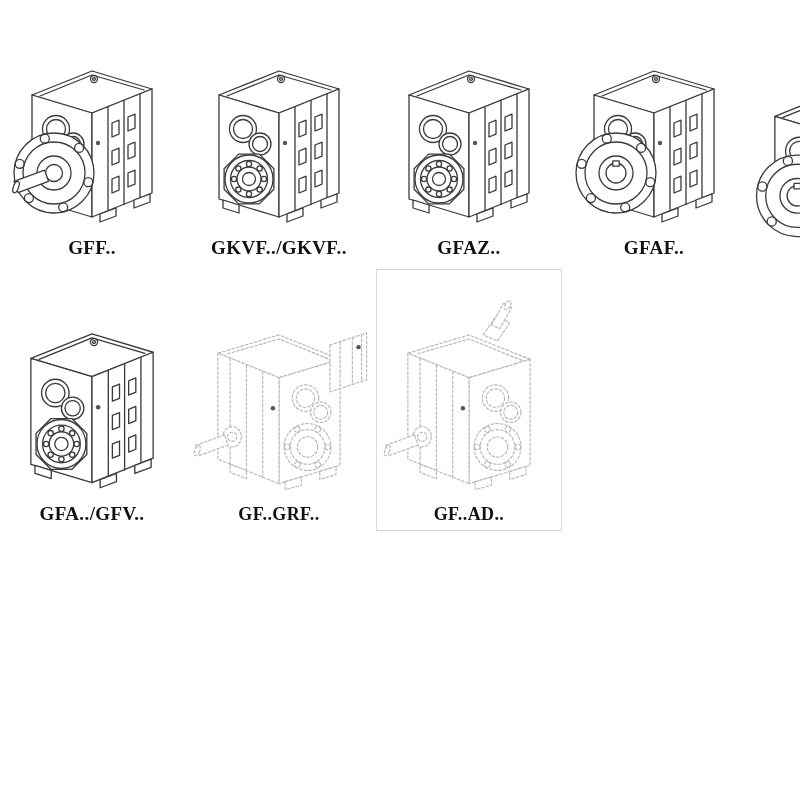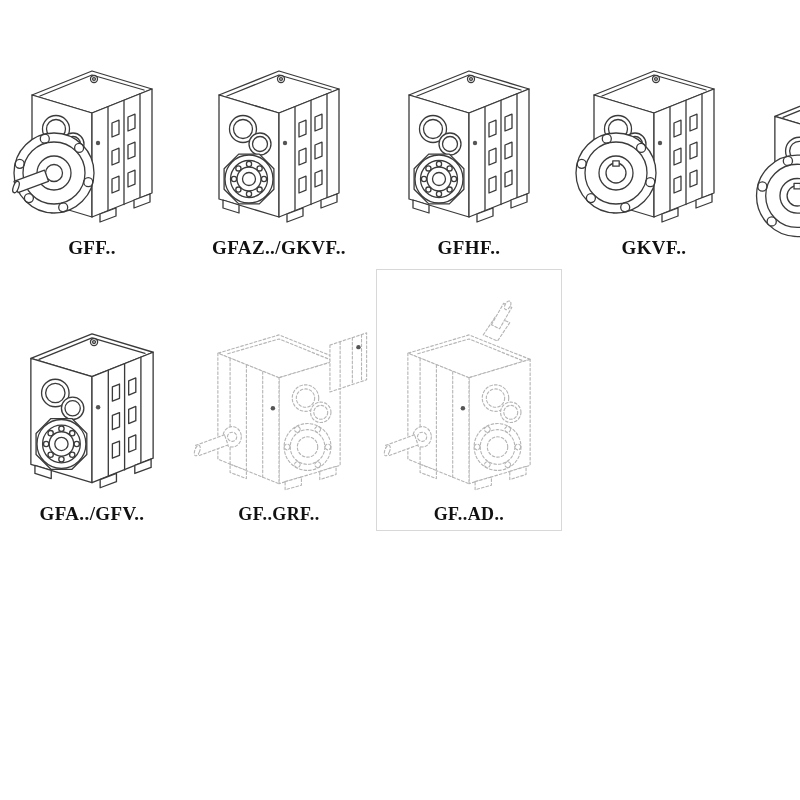--- a/index.html
+++ b/index.html
@@ -172,43 +172,43 @@
   </figure>
 
   <figure class="cell">
     <svg class="draw" width="180" height="212" viewBox="0 0 180 212">
       <g class="ink">
           <use href="#sym-body"></use>
           <use href="#sym-top-bores"></use>
           <use href="#sym-bearing"></use>
         </g>
     </svg>
-    <figcaption class="label">GFAZ../GKVF..</figcaption>
+    <figcaption class="label">GKVF../GKVF..</figcaption>
   </figure>
 
   <figure class="cell">
     <svg class="draw" width="180" height="212" viewBox="0 0 180 212">
       <g class="ink">
           <use href="#sym-body"></use>
           <use href="#sym-top-bores"></use>
           <use href="#sym-bearing"></use>
         </g>
     </svg>
-    <figcaption class="label">GFHF..</figcaption>
+    <figcaption class="label">GFAZ..</figcaption>
   </figure>
 
   <figure class="cell">
     <svg class="draw" width="180" height="212" viewBox="0 0 180 212">
       <g class="ink">
           <use href="#sym-body"></use>
           <use href="#sym-top-bores"></use>
           <use href="#sym-flange-holes"></use>
         </g>
     </svg>
-    <figcaption class="label">GKVF..</figcaption>
+    <figcaption class="label">GFAF..</figcaption>
   </figure>
 
 
 
 
 
   <figure class="cell">
     <svg class="draw" width="184" height="216" viewBox="0 0 180 212">
       <g class="ink">
           <use href="#sym-body"></use>

